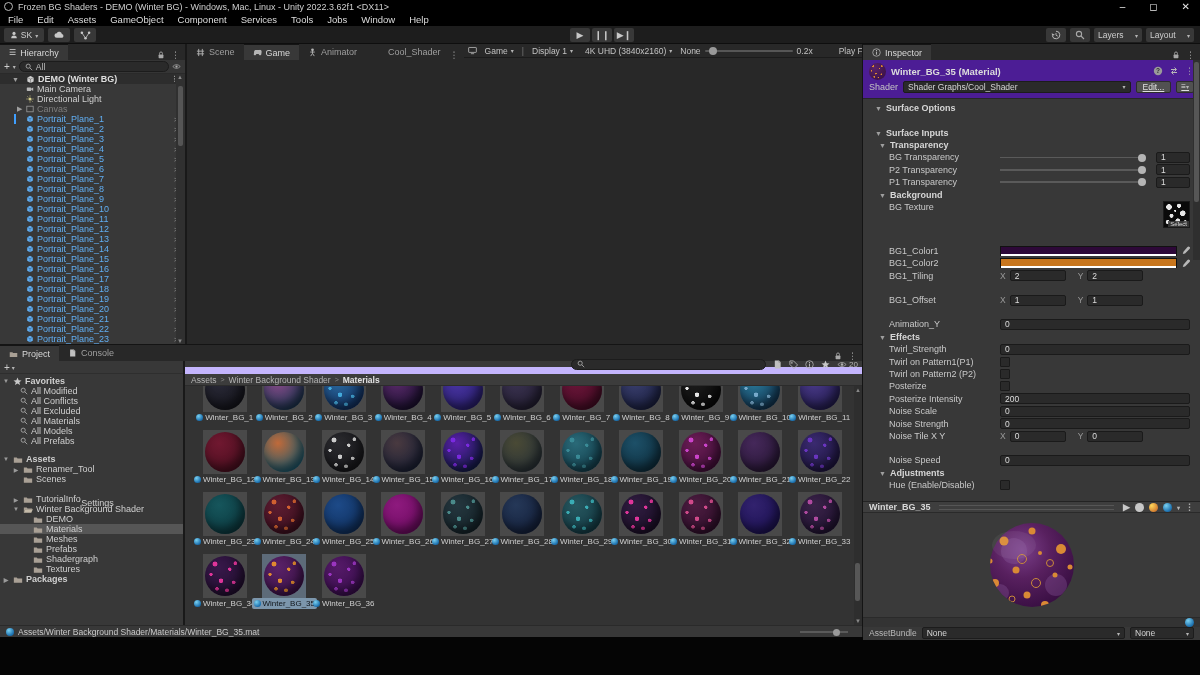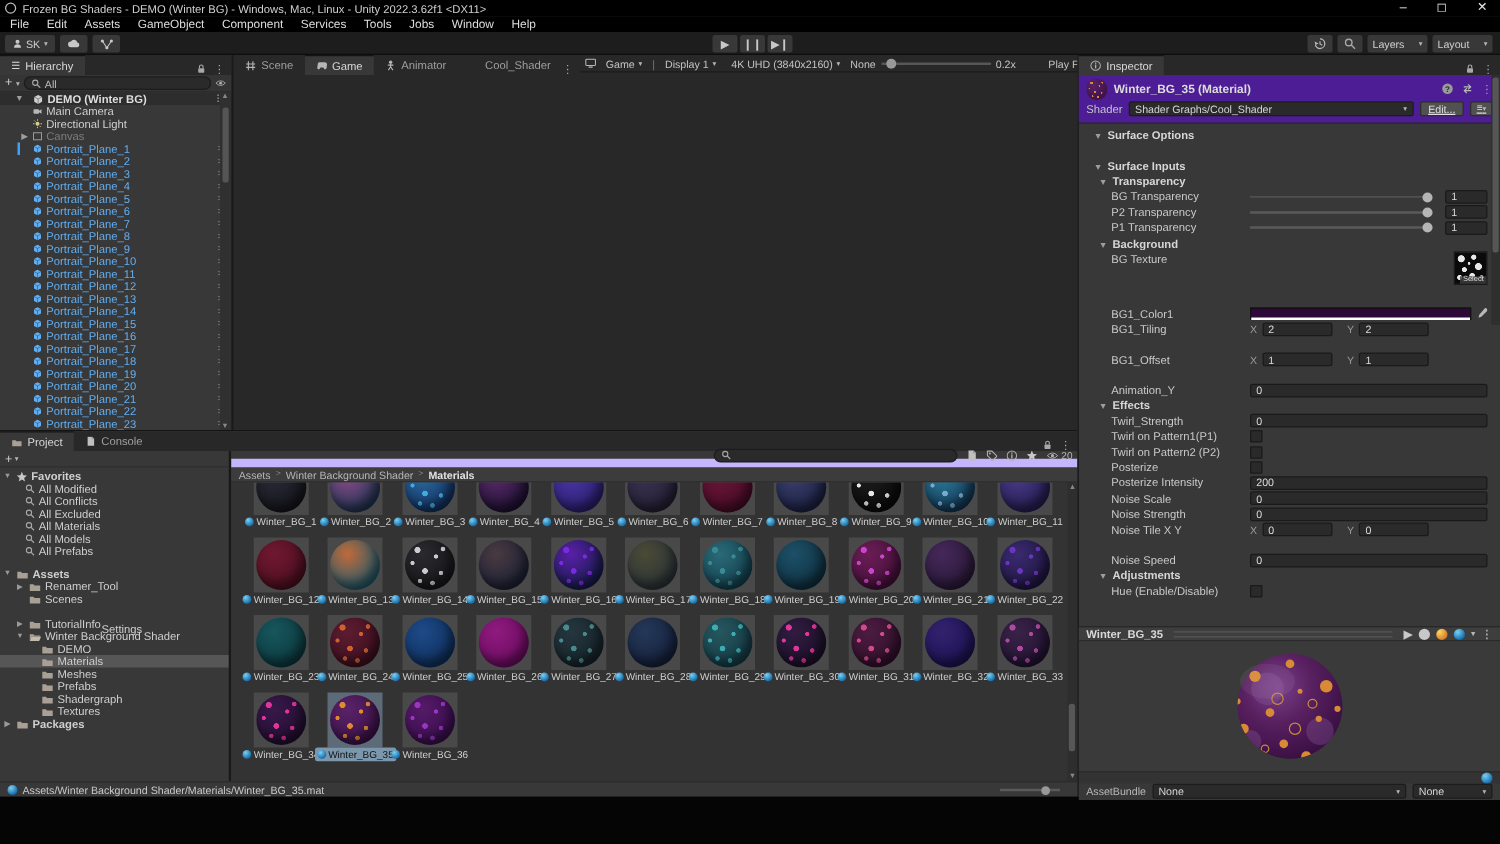--- a/index.html
+++ b/index.html
@@ -1325,20 +1325,31 @@
               <div class="ir-label"><span>BG Texture</span></div>
               <div class="ir-ctrl"></div>
               <div class="tex-thumb" style="background: radial-gradient(circle at 20% 20%, rgb(232, 232, 232) 0px, rgb(232, 232, 232) 9%, transparent 11%), radial-gradient(circle at 60% 15%, rgb(232, 232, 232) 0px, rgb(232, 232, 232) 7%, transparent 9%), radial-gradient(circle at 75% 45%, rgb(232, 232, 232) 0px, rgb(232, 232, 232) 11%, transparent 13%), radial-gradient(circle at 30% 55%, rgb(232, 232, 232) 0px, rgb(232, 232, 232) 8%, transparent 10%), radial-gradient(circle at 55% 75%, rgb(232, 232, 232) 0px, rgb(232, 232, 232) 9%, transparent 11%), radial-gradient(circle at 15% 80%, rgb(232, 232, 232) 0px, rgb(232, 232, 232) 6%, transparent 8%), radial-gradient(circle at 85% 80%, rgb(232, 232, 232) 0px, rgb(232, 232, 232) 5%, transparent 7%), radial-gradient(circle at 45% 35%, rgb(232, 232, 232) 0px, rgb(232, 232, 232) 4%, transparent 6%), linear-gradient(rgb(10, 10, 10), rgb(10, 10, 10));">
                 <div class="tex-sel">Select</div>
               </div>
             </div>
             <div class="insp-row color">
               <div class="ir-label"><span>BG1_Color1</span></div>
               <div class="ir-ctrl">
                 <div class="swatch" style="background: rgb(45, 8, 56);">
+                  <div class="alpha"></div>
+                </div>
+                <svg width="9" height="9" class="i">
+                  <use href="#sym-dropper"></use>
+                </svg>
+              </div>
+            </div>
+            <div class="insp-row color">
+              <div class="ir-label"><span>BG1_Color2</span></div>
+              <div class="ir-ctrl">
+                <div class="swatch" style="background: rgb(200, 118, 29);">
                   <div class="alpha"></div>
                 </div>
                 <svg width="9" height="9" class="i">
                   <use href="#sym-dropper"></use>
                 </svg>
               </div>
             </div>
             <div class="insp-row vec2 gap">
               <div class="ir-label"><span>BG1_Tiling</span></div>
               <div class="ir-ctrl">

